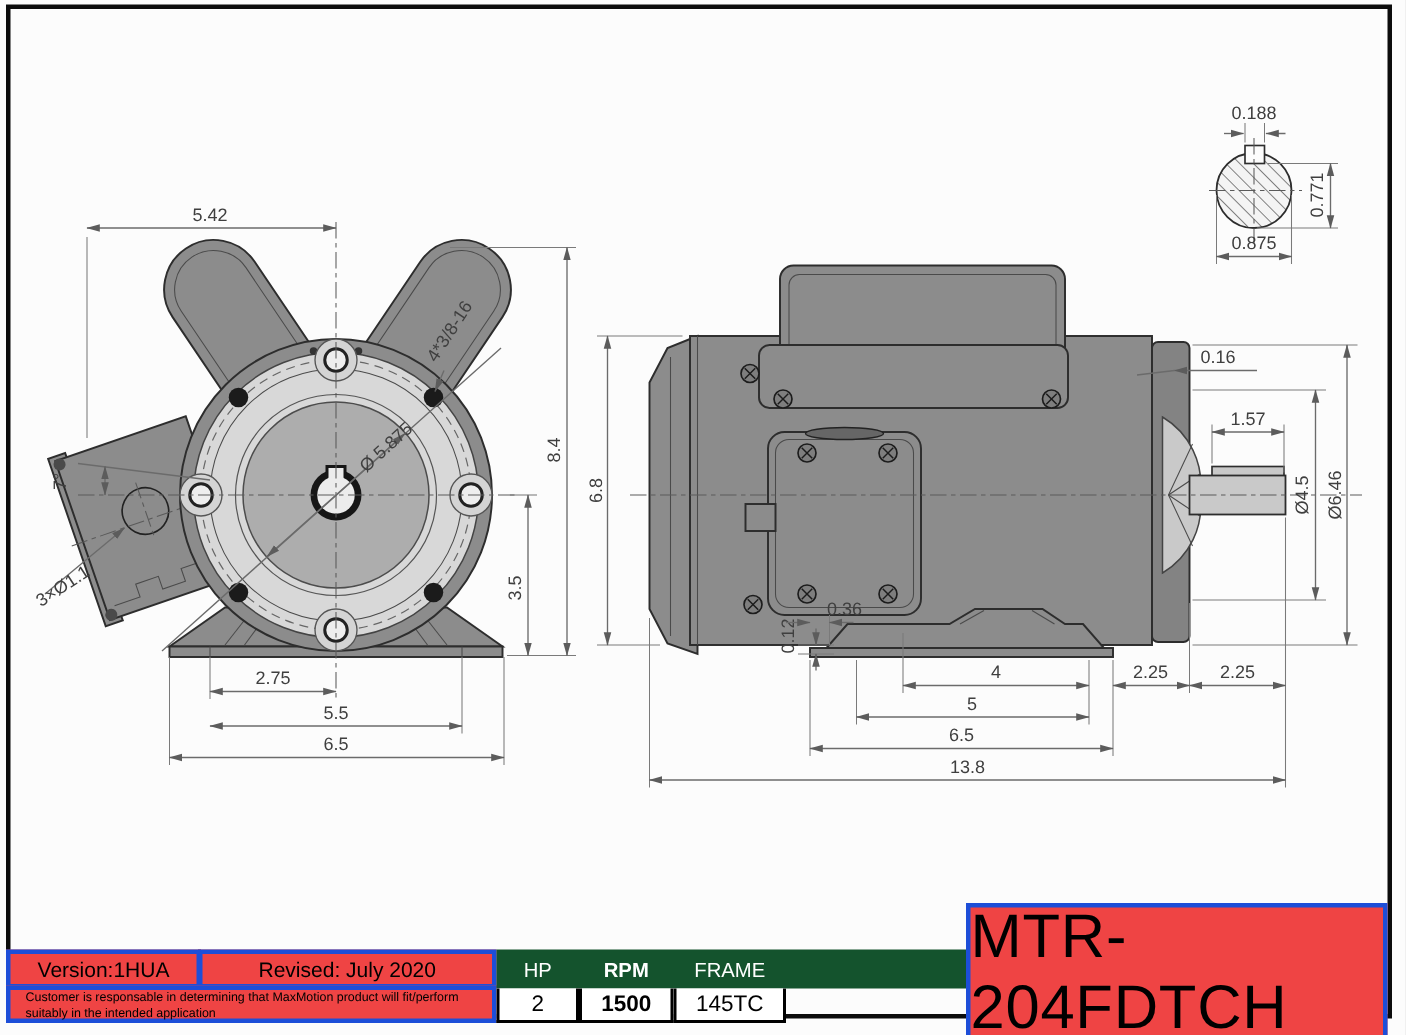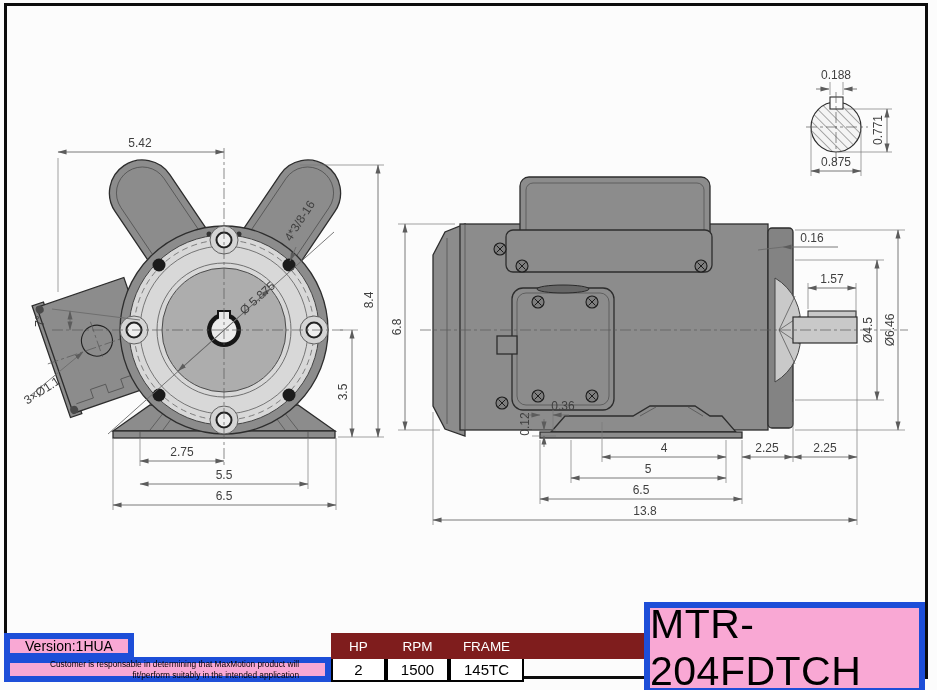--- a/index.html
+++ b/index.html
@@ -9,31 +9,31 @@
   svg{position:absolute;left:0;top:0;}
   .outl{stroke:#2d2d2d;stroke-width:1.3;fill:#8c8c8c;}
   .thin{stroke:#4a4a4a;stroke-width:0.7;fill:none;}
   .dim{stroke:#6b6b6b;stroke-width:0.9;fill:none;}
   .ext{stroke:#7a7a7a;stroke-width:0.7;fill:none;}
   .cl{stroke:#5a5a5a;stroke-width:0.7;fill:none;stroke-dasharray:11 3 3 3;}
   .dtx{font-size:12px;fill:#3f3f3f;}
   .scrw{fill:#7e7e7e;stroke:#1c1c1c;stroke-width:1.1;}
   .cross{stroke:#1c1c1c;stroke-width:1;}
   
-  .tb{position:absolute;box-sizing:border-box;border:6px solid #1d4ed8;background:#f9a8d4;
+  .tb{position:absolute;box-sizing:border-box;border:3px solid #1d4ed8;background:#ef4444;
       display:flex;align-items:center;justify-content:center;color:#000;}
   #verbox{left:4px;top:633px;width:130px;height:26px;font-size:14px;}
   #revbox{left:132px;top:633px;width:199px;height:26px;font-size:14px;}
-  #discbox{left:4px;top:657px;width:327px;height:25px;font-size:8.3px;text-align:right;line-height:1.25;padding:0 26px;}
-  #spechead{position:absolute;left:331px;top:633px;width:319px;height:26px;background:#7f1d1d;display:flex;}
+  #discbox{left:4px;top:657px;width:327px;height:25px;font-size:8.3px;text-align:left;line-height:1.25;padding:0 10px;}
+  #spechead{position:absolute;left:331px;top:633px;width:319px;height:26px;background:#14532d;display:flex;}
   #spechead div{color:#fff;font-size:13.5px;display:flex;align-items:center;justify-content:center;}
   #specvals{position:absolute;left:331px;top:659px;width:319px;height:23px;display:flex;}
   #specvals div{box-sizing:border-box;border:2px solid #000;border-top:none;background:#fff;
       font-size:15px;display:flex;align-items:center;justify-content:center;}
-  .c-hp{width:55px;} .c-rpm{width:63px;} .c-frame{width:75px;text-align:center;} .c-enc{width:126px;}
+  .c-hp{width:55px;} .c-rpm{width:63px;font-weight:bold;} .c-frame{width:75px;text-align:center;} .c-enc{width:126px;}
   #partbox{left:644px;top:602px;width:281px;height:92px;font-size:41px;letter-spacing:0.5px;}
 </style>
 </head>
 <body>
 
 <div id="page">
   <div id="frame"></div>
 
   <svg width="937" height="690" viewBox="0 0 937 690">
     <defs>
@@ -314,20 +314,21 @@
       <text class="dtx" text-anchor="middle" transform="translate(882,130) rotate(-90)">0.771</text>
 
       <line x1="811" y1="130" x2="811" y2="176" class="ext"></line>
       <line x1="861" y1="130" x2="861" y2="176" class="ext"></line>
       <line x1="811" y1="171" x2="861" y2="171" class="dim" marker-start="url(#ar)" marker-end="url(#ar)"></line>
       <text x="836" y="166" class="dtx" text-anchor="middle">0.875</text>
     </g>
   </svg>
 
   <div class="tb" id="verbox">Version:1HUA</div>
+  <div class="tb" id="revbox">Revised: July 2020</div>
   <div class="tb" id="discbox">Customer is responsable in determining that MaxMotion product will fit/perform suitably in the intended application</div>
 
   <div id="spechead">
     <div class="c-hp">HP</div>
     <div class="c-rpm">RPM</div>
     <div class="c-frame">FRAME</div>
   </div>
   <div id="specvals">
     <div class="c-hp">2</div>
     <div class="c-rpm">1500</div>

